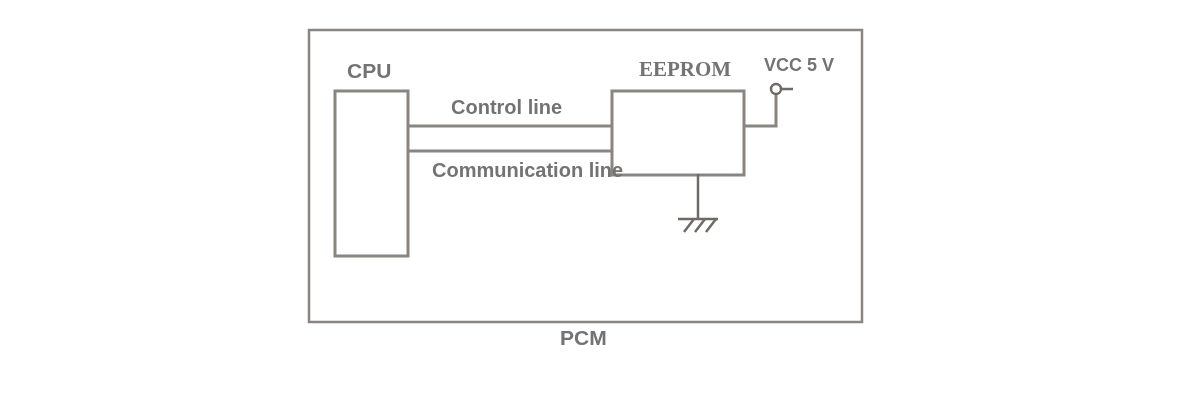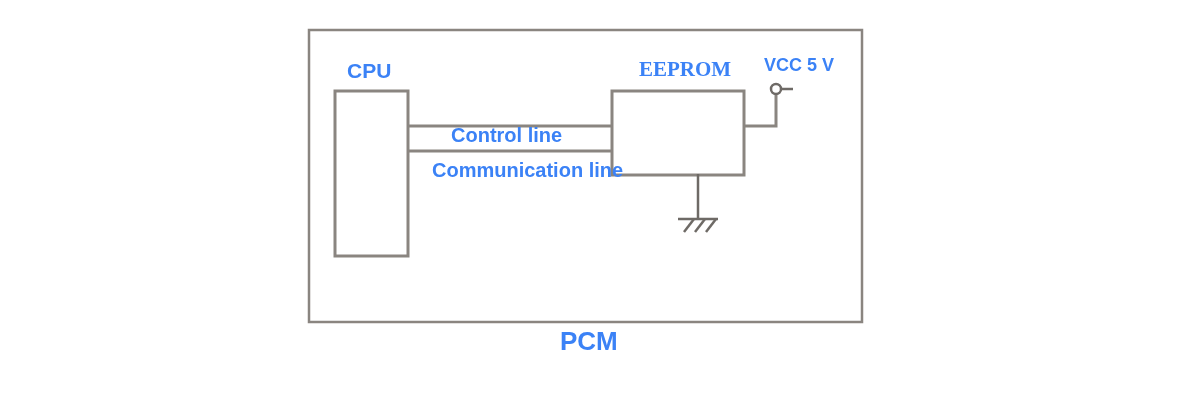--- a/index.html
+++ b/index.html
@@ -16,32 +16,32 @@
   }
   #canvas {
     position: absolute;
     left: 0;
     top: 0;
     width: 1200px;
     height: 414px;
   }
   .lbl {
     position: absolute;
-    color: #3b82f6;
+    color: #737373;
     font-family: "Liberation Sans", sans-serif;
     font-weight: bold;
     white-space: pre;
     line-height: 1.08;
   }
   #label-cpu        { left: 347px; top: 60px;  font-size: 21px; }
   #label-eeprom     { left: 639px; top: 58px;  font-size: 21px; font-family: Liberation Serif, serif; }
   #label-vcc        { left: 764px; top: 56px;  font-size: 18px; }
-  #label-control    { left: 451px; top: 97px;  font-size: 20px; margin-top: 28px; }
+  #label-control    { left: 451px; top: 97px;  font-size: 20px; }
   #label-comm       { left: 432px; top: 160px; font-size: 20px; width: 180px; text-align: center; }
-  #label-pcm        { left: 560px; top: 327px; font-size: 26px; }
+  #label-pcm        { left: 560px; top: 327px; font-size: 21px; }
 </style>
 </head>
 <body>
 
 <svg id="canvas" viewBox="0 0 1200 414" xmlns="http://www.w3.org/2000/svg">
 
   <rect x="309" y="30" width="553" height="292" fill="none" stroke="#8a8580" stroke-width="2.5"></rect>
 
   <rect x="335" y="91" width="73" height="165" fill="#ffffff" stroke="#8a8580" stroke-width="3"></rect>
 

